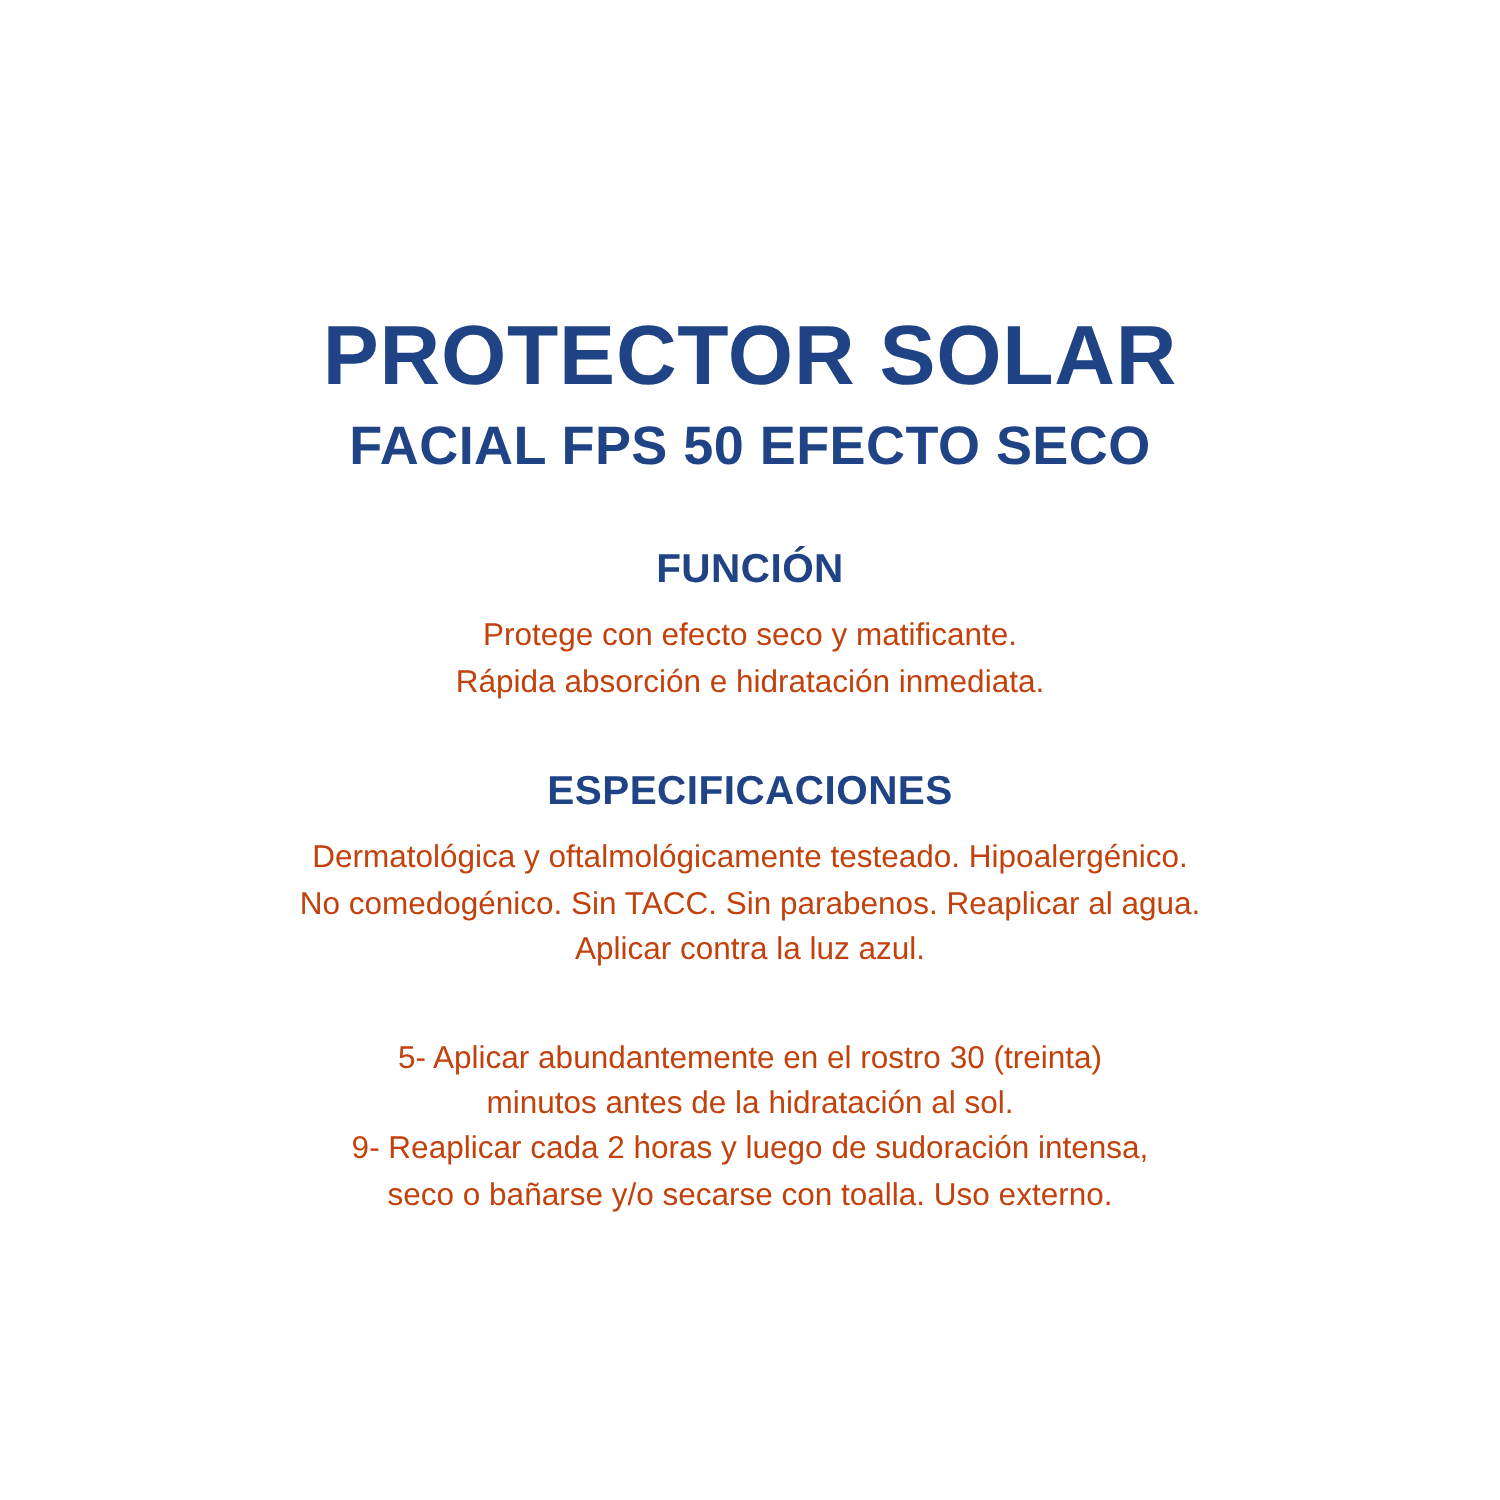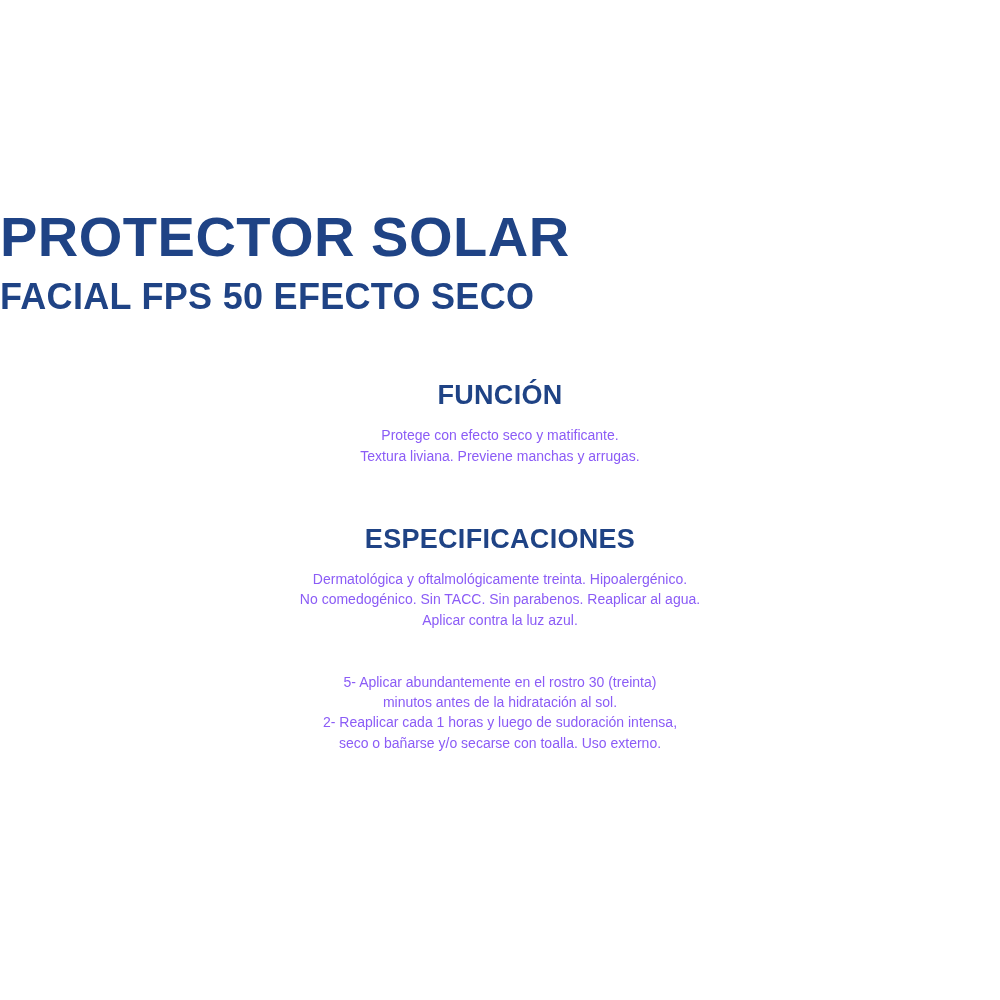--- a/index.html
+++ b/index.html
@@ -17,21 +17,21 @@
   .page {
     width: 1000px;
     height: 1000px;
     box-sizing: border-box;
     display: flex;
     flex-direction: column;
     align-items: center;
     padding-top: 208px;
   }
   .title-block {
-    text-align: left;
+    text-align: center;
     width: 100%;
   }
   .main-title {
     font-size: 56px;
     font-weight: bold;
     letter-spacing: 0.5px;
     color: #1f4385;
     line-height: 1.05;
     margin: 0;
     text-transform: uppercase;
@@ -49,27 +49,27 @@
     width: 100%;
     text-align: center;
   }
   .section-spacer-1 { height: 48px; }
   .section-spacer { height: 42px; }
   .section-heading {
     font-size: 27px;
     font-weight: bold;
     color: #1f4385;
     letter-spacing: 0.3px;
-    margin: 16px 0 14px 0;
+    margin: 0 0 14px 0;
     text-transform: uppercase;
   }
   .section-lines {
-    font-size: 14px;
+    font-size: 21px;
     line-height: 1.45;
-    color: #8b5cf6;
+    color: #c2410c;
   }
   .section-lines div {
     white-space: nowrap;
   }
 </style>
 </head>
 <body>
 
 <div class="page">
 
@@ -77,39 +77,39 @@
     <h1 class="main-title">PROTECTOR SOLAR</h1>
     <h2 class="sub-title">FACIAL FPS 50 EFECTO SECO</h2>
   </div>
 
   <div class="section-spacer-1"></div>
 
   <div class="section">
     <div class="section-heading">FUNCIÓN</div>
     <div class="section-lines">
       <div>Protege con efecto seco y matificante.</div>
-      <div>Textura liviana. Previene manchas y arrugas.</div>
+      <div>Rápida absorción e hidratación inmediata.</div>
     </div>
   </div>
 
   <div class="section-spacer"></div>
 
   <div class="section">
     <div class="section-heading">ESPECIFICACIONES</div>
     <div class="section-lines">
-      <div>Dermatológica y oftalmológicamente treinta. Hipoalergénico.</div>
+      <div>Dermatológica y oftalmológicamente testeado. Hipoalergénico.</div>
       <div>No comedogénico. Sin TACC. Sin parabenos. Reaplicar al agua.</div>
       <div>Aplicar contra la luz azul.</div>
     </div>
   </div>
 
   <div class="section-spacer"></div>
 
   <div class="section">
     <div class="section-lines">
       <div>5- Aplicar abundantemente en el rostro 30 (treinta)</div>
       <div>minutos antes de la hidratación al sol.</div>
-      <div>2- Reaplicar cada 1 horas y luego de sudoración intensa,</div>
+      <div>9- Reaplicar cada 2 horas y luego de sudoración intensa,</div>
       <div>seco o bañarse y/o secarse con toalla. Uso externo.</div>
     </div>
   </div>
 
 </div>
 
 </body></html>

